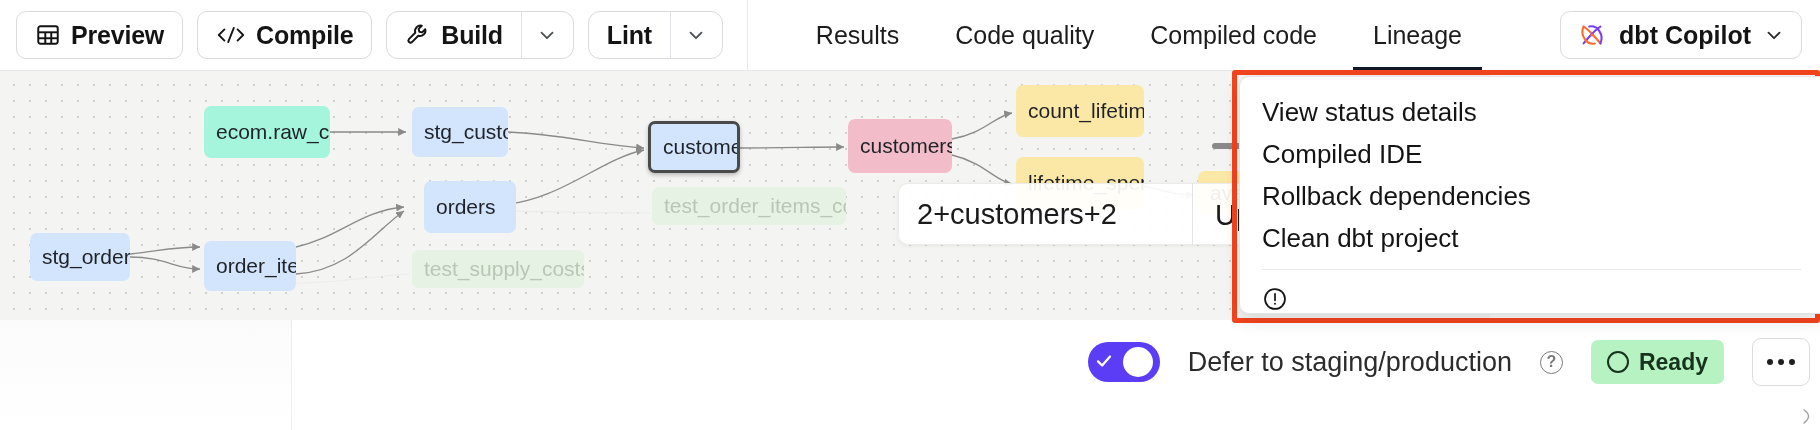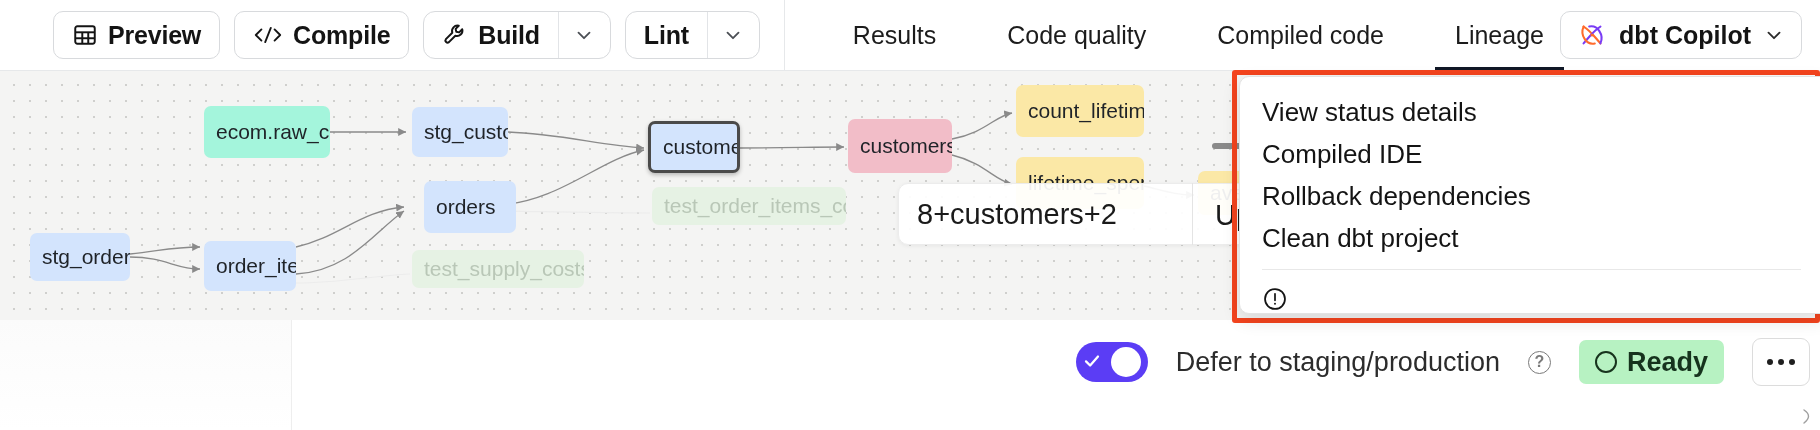--- a/index.html
+++ b/index.html
@@ -10,21 +10,21 @@
     overflow: hidden;
   }
   #app { position: relative; width: 1820px; height: 430px; background:#fff; }
 
   
   .toolbar {
     position: absolute; left: 0; top: 0; width: 1820px; height: 70px;
     background: #ffffff;
     display: flex; align-items: center;
   }
-  .tb-left { display: flex; align-items: center; gap: 14px; padding-left: 16px; height: 70px; margin-left: 37px; }
+  .tb-left { display: flex; align-items: center; gap: 14px; padding-left: 16px; height: 70px; }
   .btn {
     display: inline-flex; align-items: center; gap: 10px;
     height: 48px; padding: 0 18px;
     border: 1px solid #d8dadd; border-radius: 10px;
     background: #fff; color: #141414;
     font-size: 25px; font-weight: 700; letter-spacing: -0.2px;
     white-space: nowrap;
   }
   .btn-split { display: inline-flex; align-items: stretch; height: 48px;
     border: 1px solid #d8dadd; border-radius: 12px; background:#fff; overflow:hidden; }
@@ -33,21 +33,21 @@
     font-size: 25px; font-weight: 700; color:#141414; letter-spacing:-0.2px;
   }
   .btn-split .caret {
     display:inline-flex; align-items:center; justify-content:center;
     width: 52px; border-left: 1px solid #e2e4e7; color:#4b4f55;
   }
   .ico { display:inline-flex; align-items:center; justify-content:center; }
 
   .tb-divider { width:1px; height:70px; background:#e6e8ea; margin-left: 24px; }
 
-  .tabs { display:flex; align-items:flex-start; height:70px; padding-left: 40px; gap: 15px; }
+  .tabs { display:flex; align-items:flex-start; height:70px; padding-left: 40px; gap: 0; }
   .tab {
     position: relative; height:70px; display:flex; align-items:center;
     padding: 0 28px; font-size: 25px; color:#1c1c1c; white-space: nowrap;
   }
   .tab.active::after {
     content:""; position:absolute; left: 8px; right: 8px; bottom: 0;
     height: 3px; background: #111827;
   }
 
   .copilot {
@@ -155,21 +155,21 @@
   .toggle .knob { width: 30px; height: 30px; border-radius:50%; background:#fff; }
   .sb-label { font-size: 27px; color:#2c2c2c; white-space:nowrap; }
   .help-circle {
     width: 23px; height: 23px; border-radius:50%; border:1.8px solid #7a7a7a;
     color:#7a7a7a; font-size: 16px; display:flex; align-items:center; justify-content:center;
     font-weight:700;
   }
   .ready {
     display:flex; align-items:center; gap: 10px;
     background:#b7f2c2; border-radius: 7px; height: 44px; padding: 0 16px;
-    font-size: 27px; color:#16331d; font-weight:600;
+    font-size: 23px; color:#16331d; font-weight:600;
   }
   .ready .dot {
     width: 22px; height: 22px; border-radius: 50%;
     border: 2.5px solid #17331d;
   }
   .kebab {
     width: 58px; height: 48px; border:1px solid #dcdcdc; border-radius: 9px;
     background:#fff; display:flex; align-items:center; justify-content:center; gap:5px;
   }
   .kebab i { width:6px; height:6px; border-radius:50%; background:#1f1f1f; display:block; }
@@ -339,21 +339,21 @@
     <div class="node n-yellow" style="left:1016px; top:86px; width:128px; height:52px;">
       <span>lifetime_spend_…</span>
     </div>
     <div class="node n-yellow" style="left:1198px; top:100px; width:60px; height:44px;">
       <span>ave…</span>
     </div>
 
     <div class="scroll-nub"></div>
 
     <div class="graph-overlay">
-      <span class="txt">8+customers+2</span>
+      <span class="txt">2+customers+2</span>
       <span class="up">Up</span>
     </div>
     <div class="overlay-sep"></div>
   </div>
 
   <div class="menu">
     <div class="menu-item">
       <span>View status details</span>
     </div>
     <div class="menu-item">

